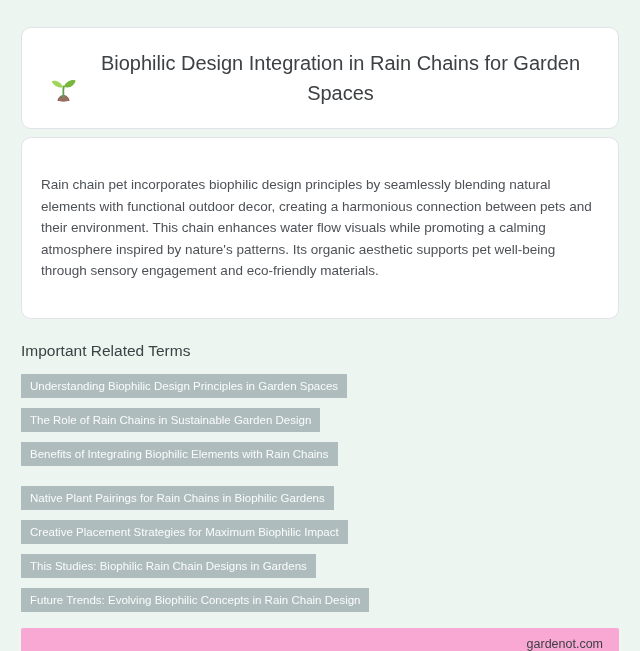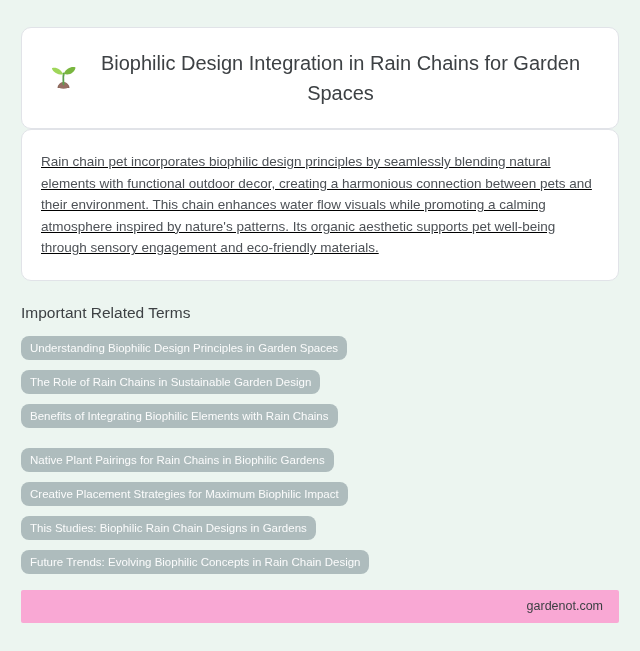--- a/index.html
+++ b/index.html
@@ -13,39 +13,39 @@
     padding: 27px 21px 0 21px;
   }
   .card {
     background: #ffffff;
     border: 1px solid #e1e3e8;
     border-radius: 10px;
   }
   .header-card {
     min-height: 98px;
     display: flex;
-    align-items: center;
+    align-items: flex-end;
     justify-content: center;
     padding: 20px 16px;
   }
   .seedling {
     flex: 0 0 auto;
     margin: 3px 14px 0 0;
   }
   .page-title {
     font-size: 20px;
     font-weight: 400;
     color: #3d4144;
     line-height: 1.5;
     text-align: center;
     max-width: 500px;
   }
   .summary-card {
-    padding: 21px 19px;
-    text-decoration: underline;
+    margin-top: 8px;
+    padding: 36px 19px;
   }
   .summary-text {
     font-size: 13.5px;
     line-height: 1.6;
     color: #4d5156;
   }
   .terms-heading {
     margin-top: 23px;
     text-align: left;
     font-size: 15.5px;
@@ -61,21 +61,21 @@
     margin-bottom: 10px;
   }
   .term-tag {
     display: inline-flex;
     align-items: center;
     height: 22px;
     padding: 12px 9px;
     background: #aebcbd;
     color: #fbfcfc;
     font-size: 11.5px;
-    border-radius: 8px;
+    border-radius: 0;
     white-space: nowrap;
     cursor: pointer;
   }
   .footer-bar {
     margin-top: 16px;
     height: 33px;
     background: #f9a8d4;
     display: flex;
     align-items: center;
     justify-content: flex-end;

